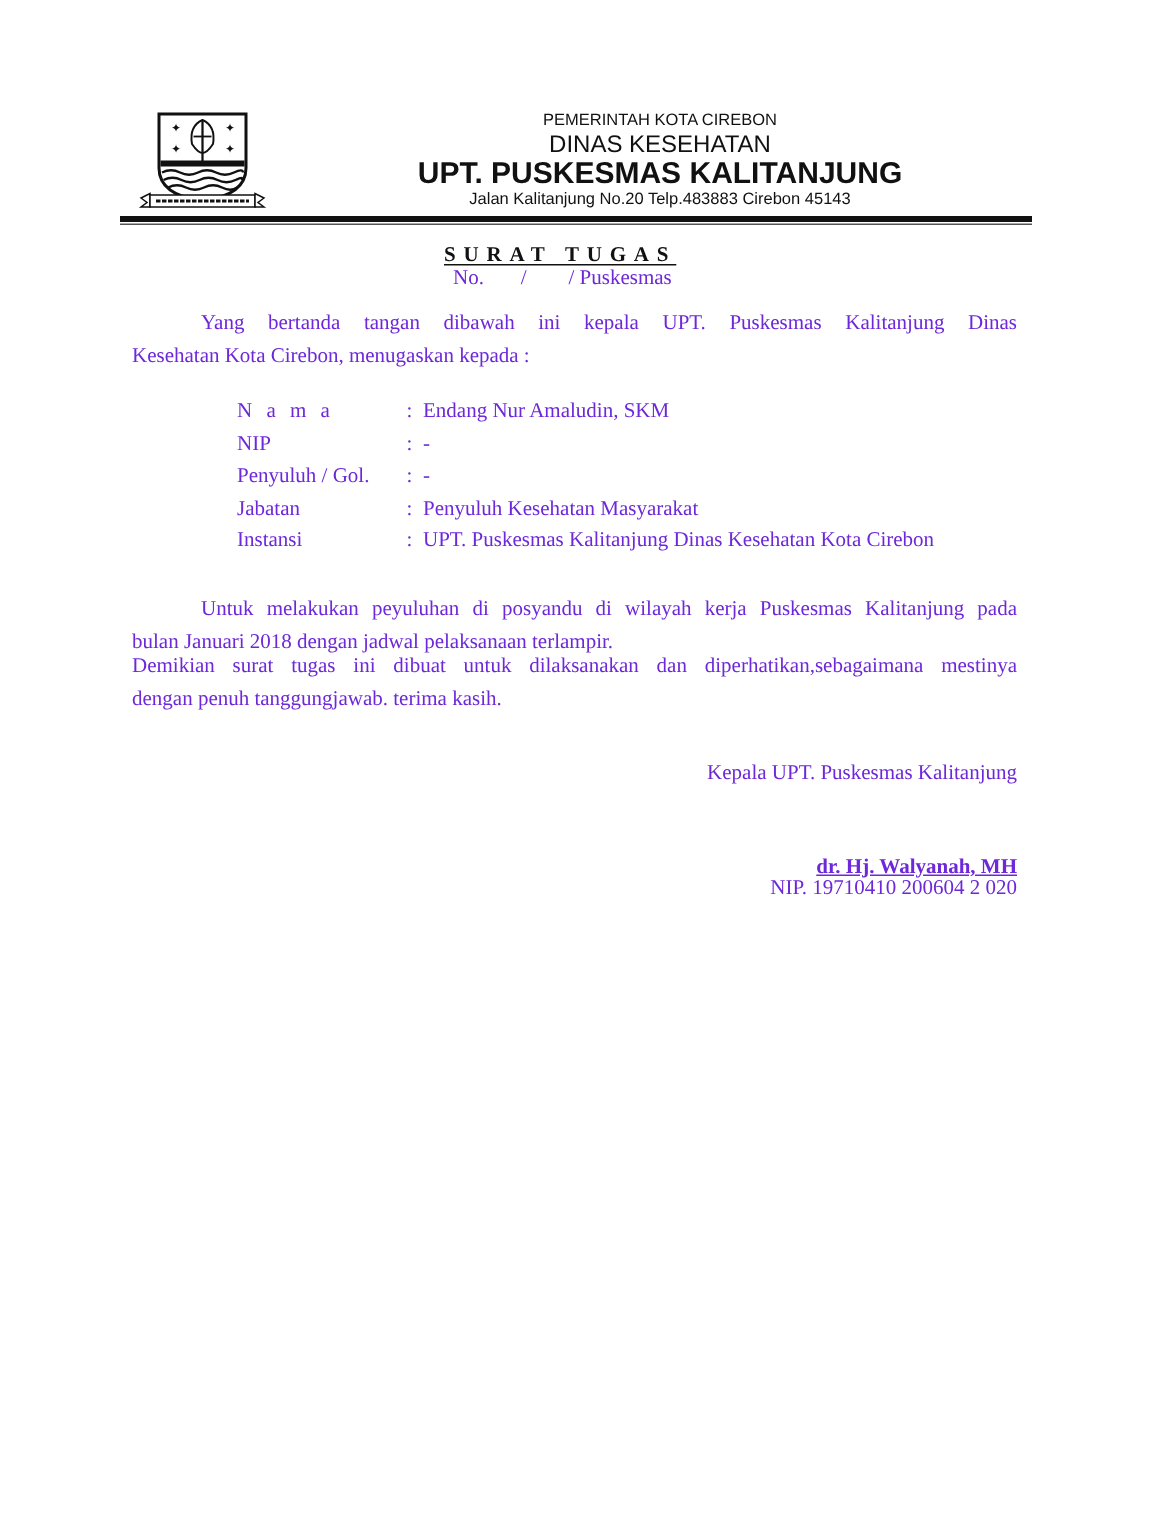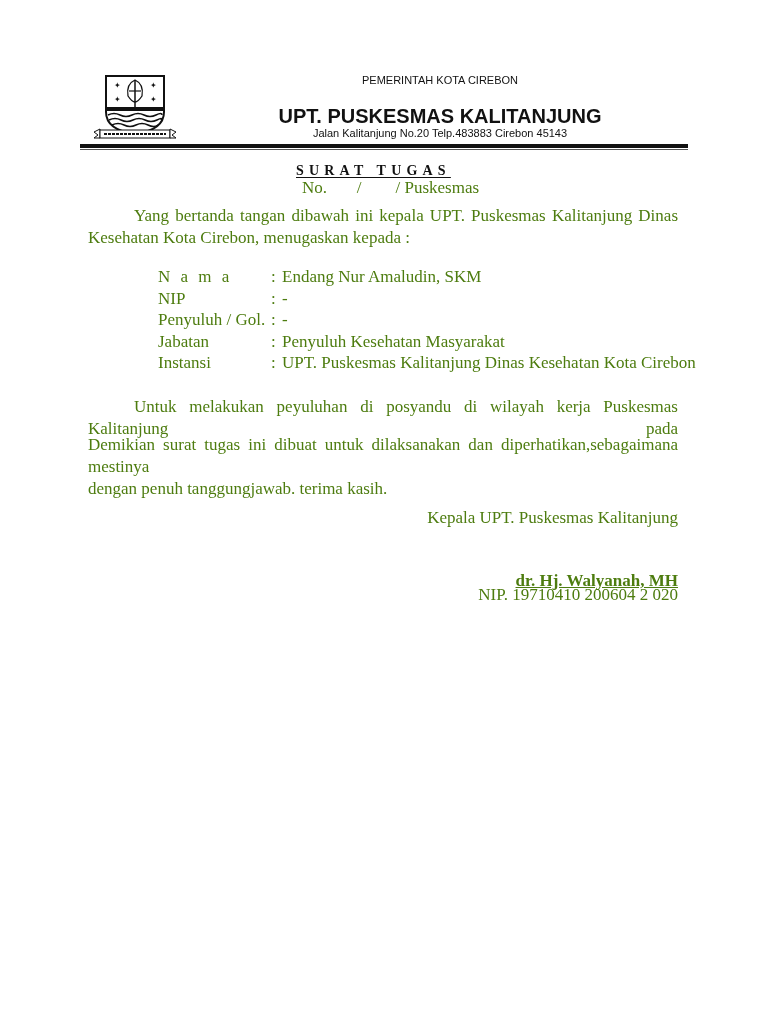--- a/index.html
+++ b/index.html
@@ -10,21 +10,21 @@
 
     .kop { position: absolute; left: 230px; width: 420px; text-align: center; font-family: "Liberation Sans", sans-serif; color: #111; }
     .kop-1 { top: 71px; font-size: 11px; line-height: 18px; }
     .kop-2 { top: 88px; font-size: 16px; line-height: 18px; }
     .kop-3 { top: 104px; font-size: 20px; line-height: 24px; font-weight: bold; }
     .kop-4 { top: 126px; font-size: 11px; line-height: 14px; }
 
     .rule-thick { position: absolute; left: 80px; width: 608px; top: 144px; height: 4px; background: #111; }
     .rule-thin { position: absolute; left: 80px; width: 608px; top: 149px; height: 1px; background: #555; }
 
-    .serif { font-family: "Liberation Serif", serif; font-size: 17px; color: #4d7c0f; }
+    .serif { font-family: "Liberation Serif", serif; font-size: 14px; color: #6d28d9; }
 
     .title { position: absolute; left: 296px; top: 163px; font-family: "Liberation Serif", serif; font-weight: bold; font-size: 14px; letter-spacing: 5.2px; text-decoration: underline; text-underline-offset: 2px; white-space: nowrap; }
     .nomor { position: absolute; left: 302px; top: 178px; white-space: pre; }
 
     .para { position: absolute; left: 88px; width: 590px; line-height: 22px; text-align: justify; }
     .p1 { top: 205px; }
     .p2 { top: 396px; }
     .p3 { top: 434px; }
     .indent { text-indent: 46px; }
     .para .line { display: block; text-align: justify; text-align-last: justify; }
@@ -67,20 +67,21 @@
       <path d="M20 51 Q26 48 32 51 T44 51 T56 51 T66 51" fill="none" stroke="#111" stroke-width="1.5"></path>
 
       <path d="M2 58 L8 55 L8 64 L2 64 L6 61 Z" fill="#fff" stroke="#111" stroke-width="1"></path>
       <rect x="8" y="56" width="70" height="8" fill="#fff" stroke="#111" stroke-width="1"></rect>
       <path d="M84 58 L78 55 L78 64 L84 64 L80 61 Z" fill="#fff" stroke="#111" stroke-width="1"></path>
       <line x1="12" y1="60" x2="74" y2="60" stroke="#111" stroke-width="2" stroke-dasharray="3 1"></line>
     </svg>
   </div>
 
   <div class="kop kop-1">PEMERINTAH KOTA CIREBON</div>
+  <div class="kop kop-2">DINAS KESEHATAN</div>
   <div class="kop kop-3">UPT. PUSKESMAS KALITANJUNG</div>
   <div class="kop kop-4">Jalan Kalitanjung No.20 Telp.483883 Cirebon 45143</div>
 
   <div class="rule-thick"></div>
   <div class="rule-thin"></div>
 
   <div class="title">SURAT TUGAS</div>
   <div class="nomor serif">No.       /        / Puskesmas</div>
 
   <div class="para p1 serif">
@@ -111,20 +112,21 @@
     </div>
     <div class="field-row">
       <span class="field-label">Instansi</span>
       <span class="field-colon">:</span>
       <span class="field-value">UPT. Puskesmas Kalitanjung Dinas Kesehatan Kota Cirebon</span>
     </div>
   </div>
 
   <div class="para p2 serif">
     <span class="line indent">Untuk melakukan peyuluhan di posyandu di wilayah kerja Puskesmas Kalitanjung pada</span>
+    <span class="line last">bulan Januari 2018 dengan jadwal pelaksanaan terlampir.</span>
   </div>
 
   <div class="para p3 serif">
     <span class="line">Demikian surat tugas ini dibuat  untuk dilaksanakan dan diperhatikan,sebagaimana mestinya</span>
     <span class="line last">dengan penuh tanggungjawab. terima kasih.</span>
   </div>
 
   <div class="sign-title serif">Kepala UPT. Puskesmas Kalitanjung</div>
   <div class="sign-name serif">dr. Hj. Walyanah, MH</div>
   <div class="sign-nip serif">NIP. 19710410 200604 2 020</div>

